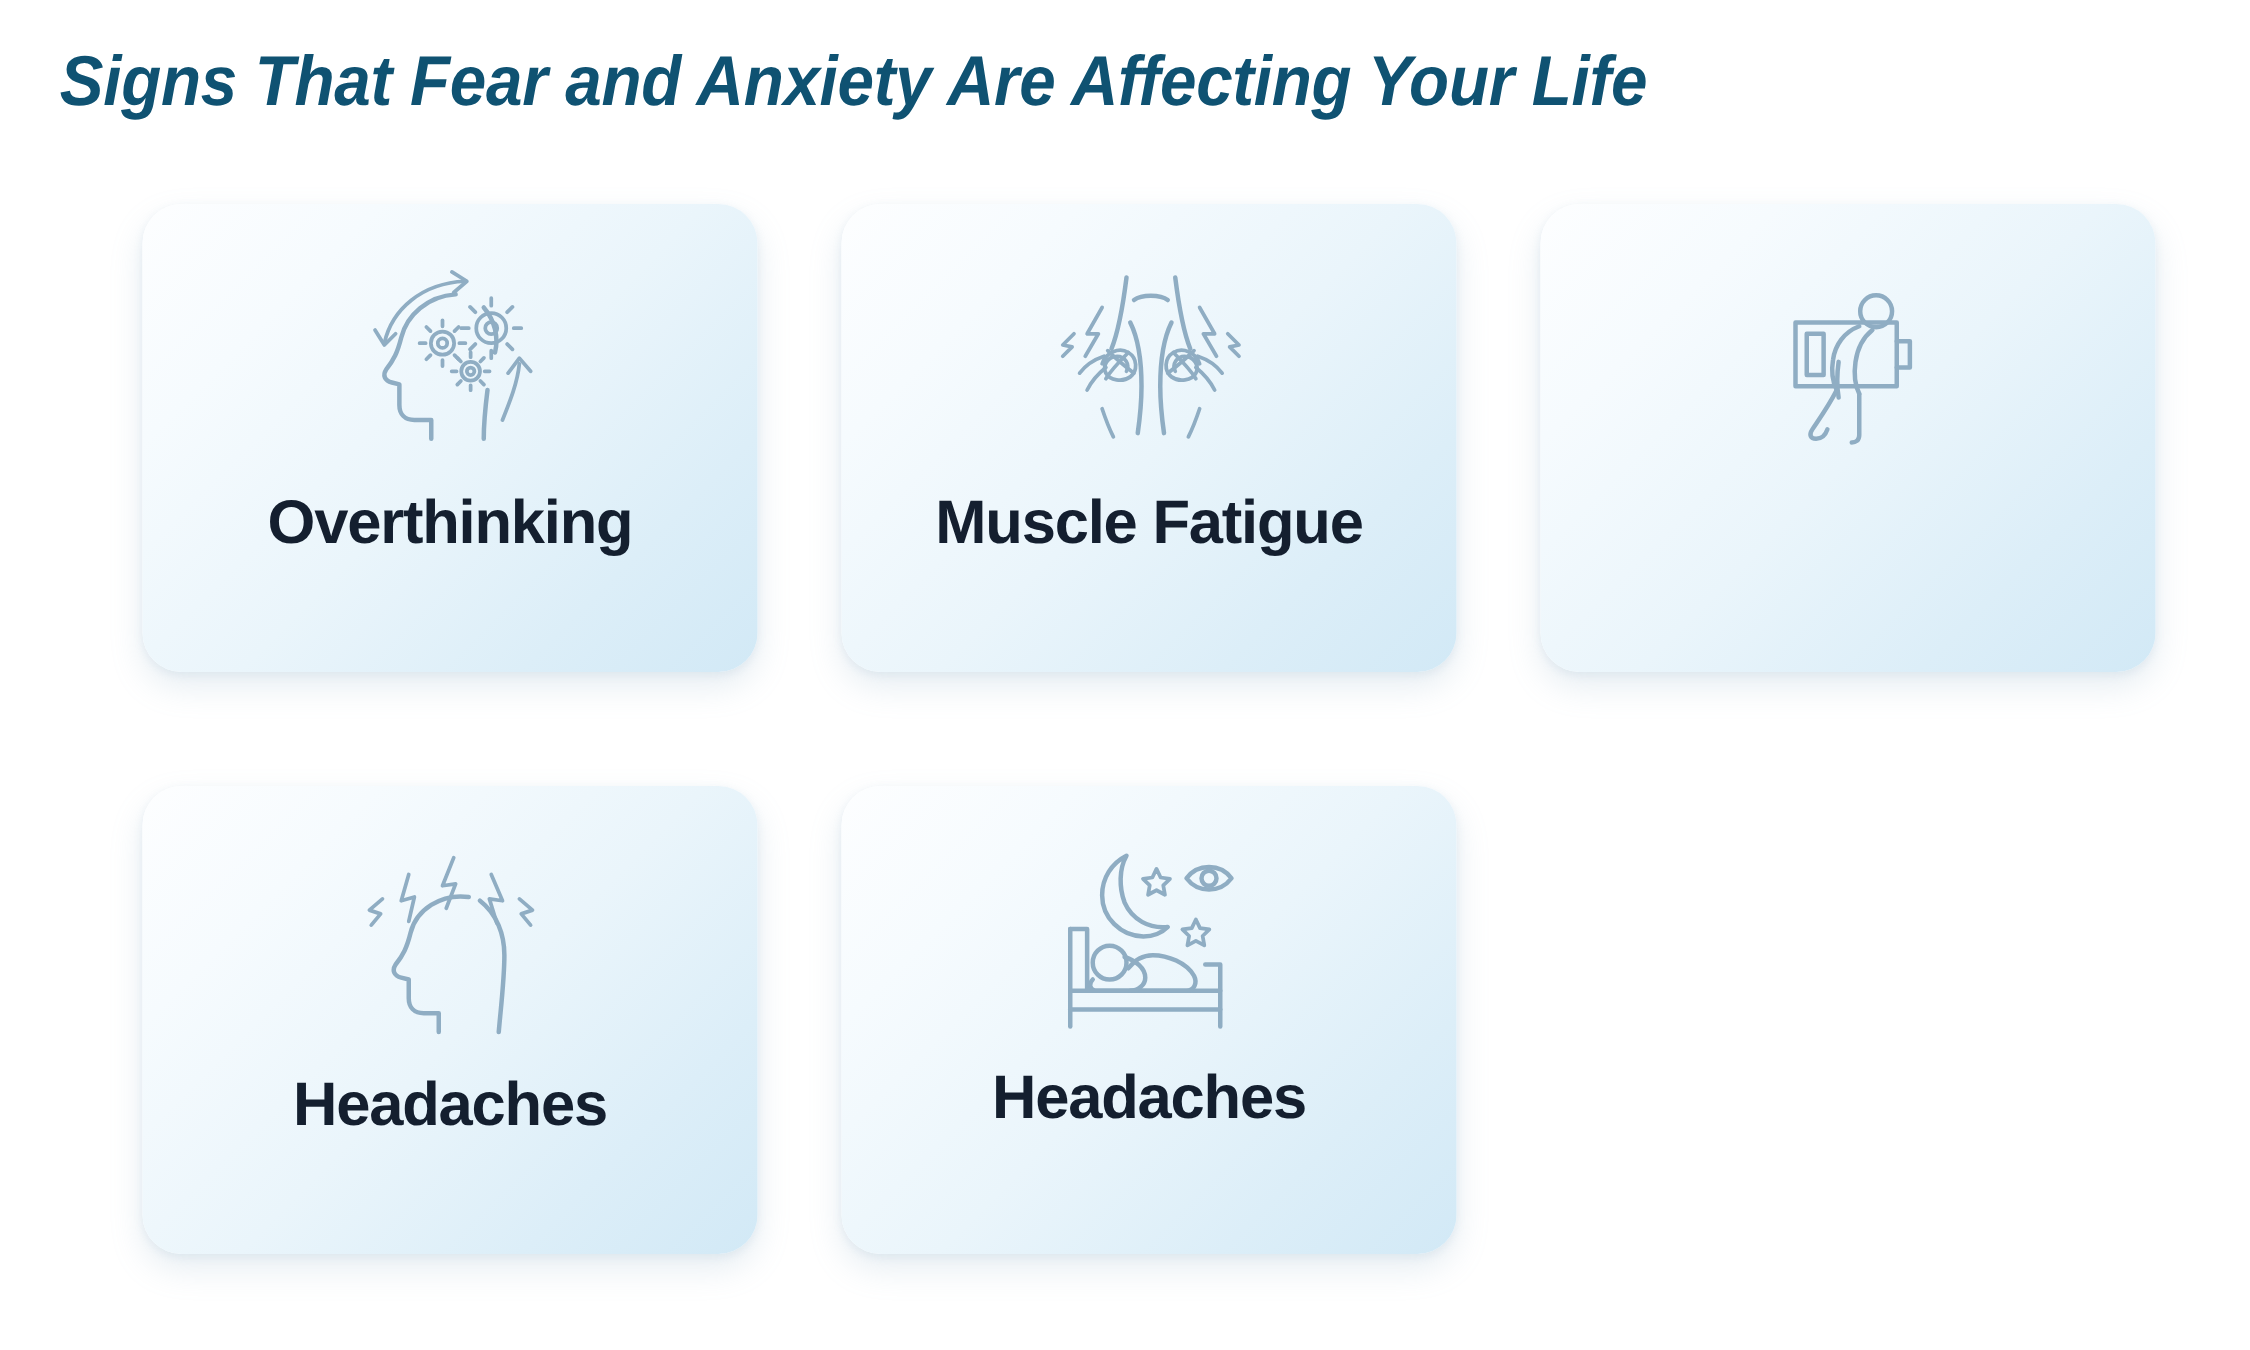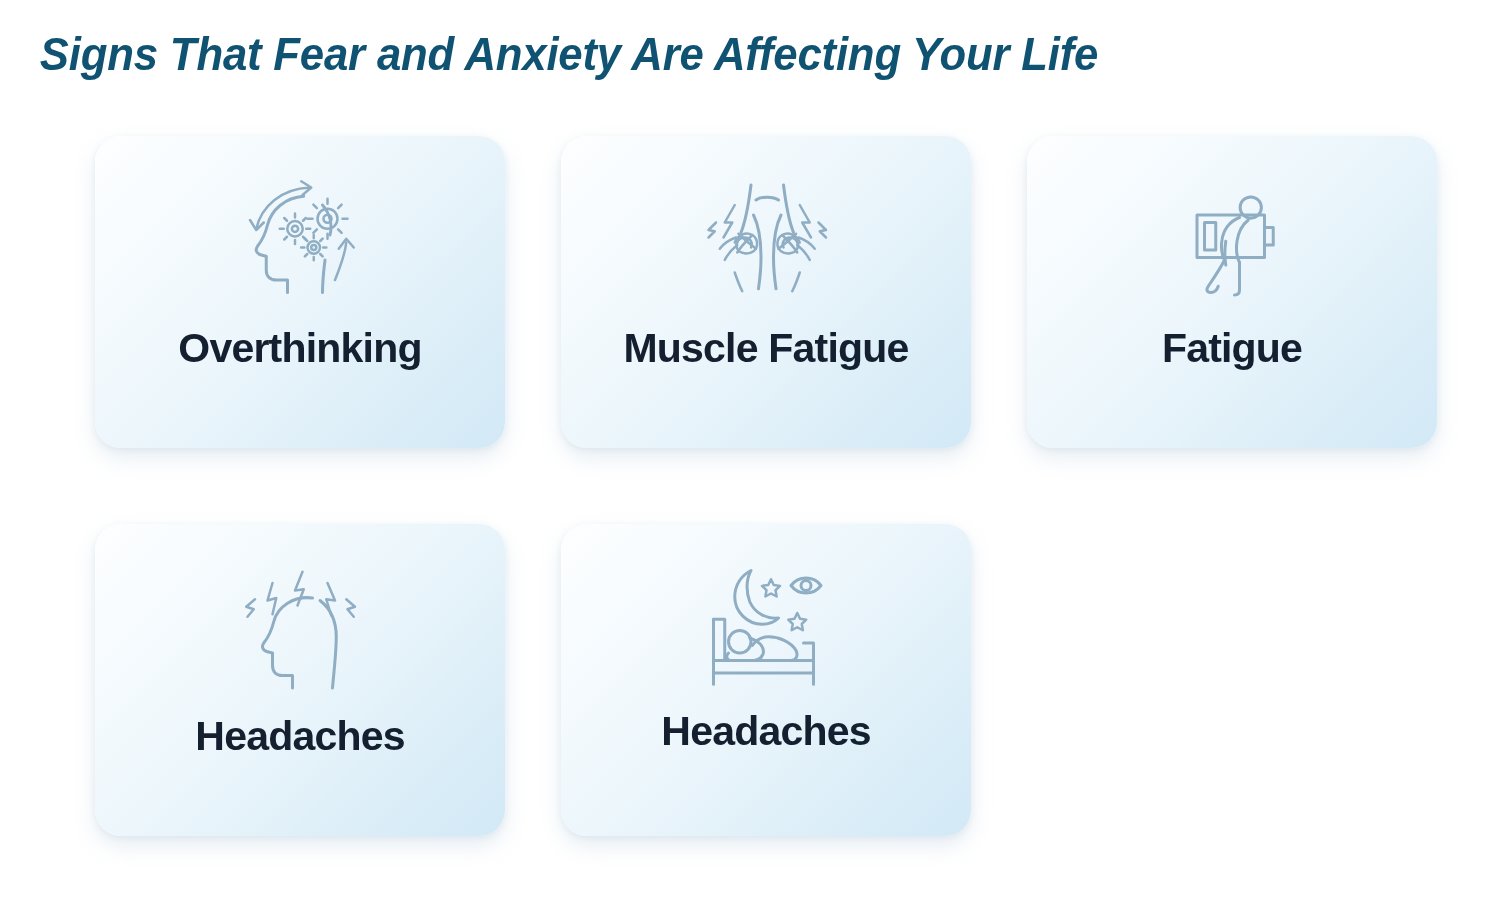--- a/index.html
+++ b/index.html
@@ -232,21 +232,20 @@
 
           <path class="ico" d="M66 38 C58 41 53 48 52 56 C51 62 52 68 54 72"></path>
           <path class="ico" d="M73 40 C68 44 65 50 64 57 C63 64 64 70 66 74"></path>
 
           <path class="ico" d="M55 57 C54 64 54 70 55 76"></path>
 
           <path class="ico" d="M54 72 C50 80 45 87 41 93 C39 96 40 98 43 98 C46 98 48 96 49 93"></path>
           <path class="ico" d="M66 74 C66 82 66 90 66 96 C66 99 64 100 62 100"></path>
         </svg>
       </div>
-      <div class="card-label">Fatigue</div>
     </div>
 
     <div class="card">
       <div class="card-icon">
         <svg viewBox="0 0 120 120" xmlns="http://www.w3.org/2000/svg">
 
           <path class="ico" d="M70 32 C55 30 42 39 39 51 C37 59 35 63 31 68 C29 71 30 74 34 75 L38 76 L38 86
                                C38 91 41 94 46 94 L54 94 L54 104"></path>
           <path class="ico" d="M76 34 C85 41 89 52 89 63 C89 76 87 92 86 104"></path>
 

